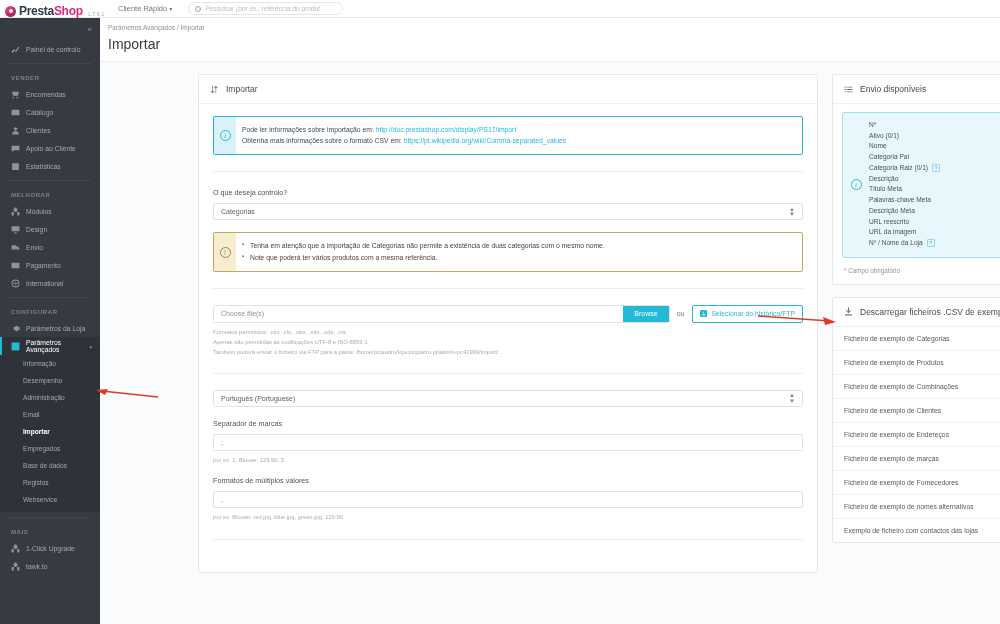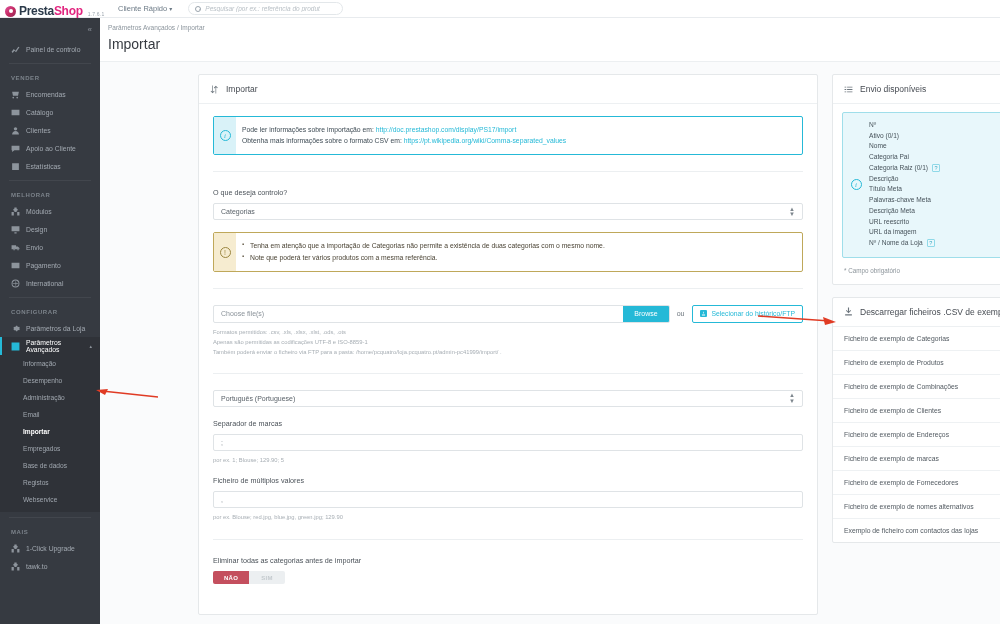--- a/index.html
+++ b/index.html
@@ -431,33 +431,26 @@
             </div>
 
             <div style="height:12px"></div>
 
             <div class="lbl">Separador de marcas</div>
             <div class="inp">;</div>
             <div class="hint">por ex. 1; Blouse; 129.90; 5</div>
 
             <div style="height:10px"></div>
 
-            <div class="lbl">Ficheiro de múltiplos valores</div>
+            <div class="lbl">Formatos de múltiplos valores</div>
             <div class="inp">,</div>
             <div class="hint">por ex. Blouse; red.jpg, blue.jpg, green.jpg; 129.90</div>
 
             <div class="hr"></div>
 
-            <div class="tgwrap">
-              <div class="lbl">Eliminar todas as categorias antes de importar</div>
-              <div class="toggle off-on">
-                <span class="half no">NÃO</span>
-                <span class="half yes">SIM</span>
-              </div>
-            </div>
 
           </div>
         </div>
       </div>
 
       <div class="col-side">
         <div class="card">
           <div class="card-head">
             <span class="hico">
               <svg viewBox="0 0 16 16">

